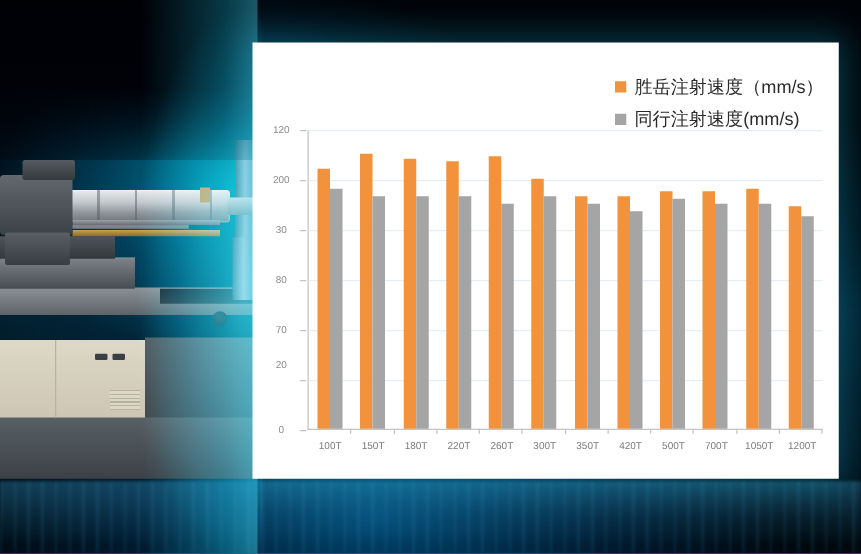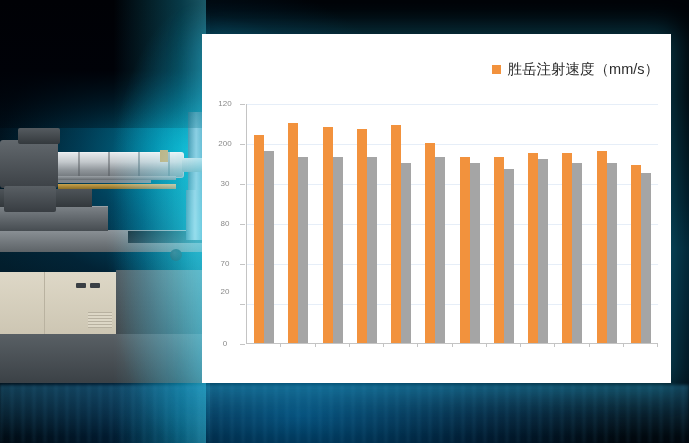--- a/index.html
+++ b/index.html
@@ -211,20 +211,24 @@
   <div class="bg-vglow"></div>
   <div class="streaks"></div>
 
   <div id="panel">
 
     <div class="legend">
       <div class="legend-row">
         <span class="lg-swatch" style="background: rgb(242, 146, 61);"></span>
         <span class="lg-text">胜岳注射速度（mm/s）</span>
       </div>
+      <div class="legend-row">
+        <span class="lg-swatch" style="background: rgb(165, 165, 165);"></span>
+        <span class="lg-text">同行注射速度(mm/s)</span>
+      </div>
     </div>
 
     <div class="plot">
       <div class="yaxis-line"></div>
       <div class="xaxis-line"></div>
       <div id="grid-layer">
           <div class="grid" style="top: 200px;"></div>
           <div class="grid" style="top: 160px;"></div>
           <div class="grid" style="top: 120px;"></div>
           <div class="grid" style="top: 80px;"></div>
@@ -304,15 +308,29 @@
             <div class="xtickmark"></div>
           </div>
           <div class="group">
             <div class="bar a" style="height: 178px; background: rgb(242, 146, 61);"></div>
             <div class="bar b" style="height: 170px; background: rgb(165, 165, 165);"></div>
             <div class="xtickmark"></div>
           </div>
         </div>
     </div>
 
+    <div class="xlabels" id="xlabels">
+        <div class="xlab">100T</div>
+        <div class="xlab">150T</div>
+        <div class="xlab">180T</div>
+        <div class="xlab">220T</div>
+        <div class="xlab">260T</div>
+        <div class="xlab">300T</div>
+        <div class="xlab">350T</div>
+        <div class="xlab">420T</div>
+        <div class="xlab">500T</div>
+        <div class="xlab">700T</div>
+        <div class="xlab">1050T</div>
+        <div class="xlab">1200T</div>
+      </div>
 
   </div>
 </div>
 
 </body></html>

